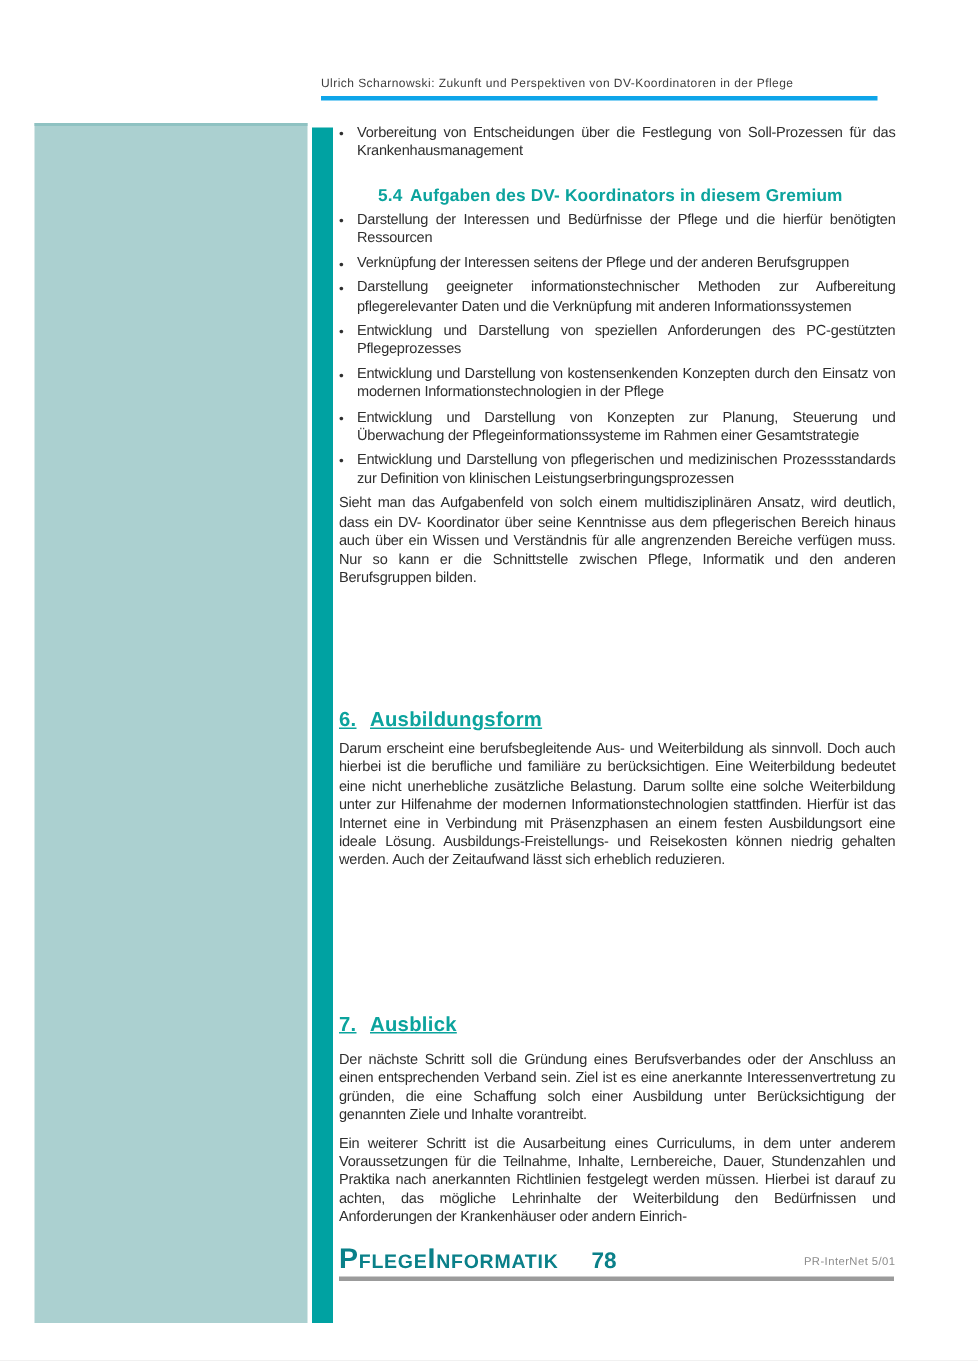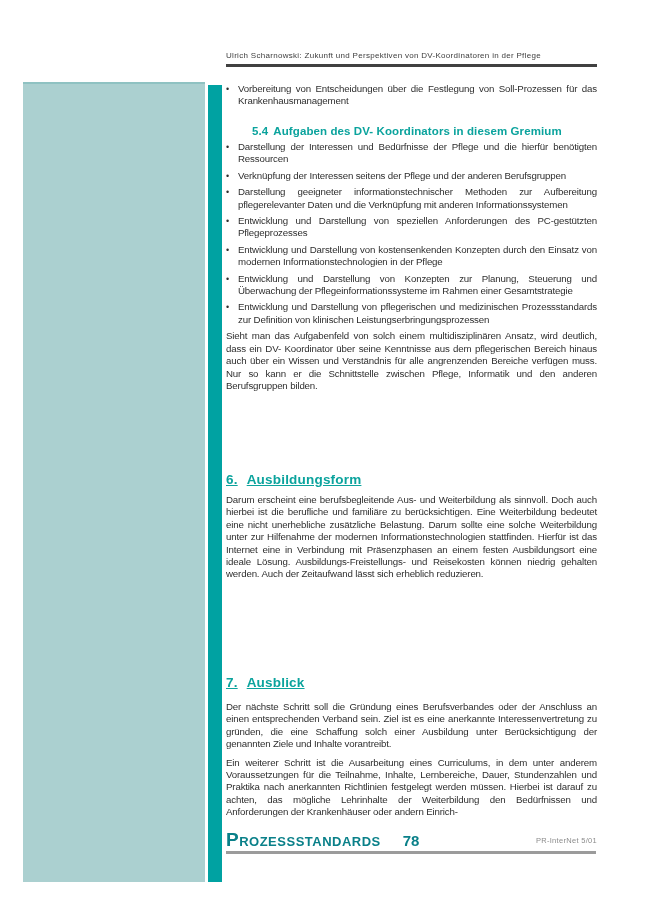--- a/index.html
+++ b/index.html
@@ -10,23 +10,23 @@
   }
   .sidebar-light {
     position:absolute; left:23px; top:82px; width:182px; height:800px;
     background:#abd0d0; border-top:2px solid #8fc2c2; box-sizing:border-box;
   }
   .sidebar-stripe {
     position:absolute; left:208px; top:85px; width:14px; height:797px;
     background:#00a2a2;
   }
   .running-head {
-    position:absolute; left:226px; top:51px; width:371px;
+    position:absolute; left:214px; top:51px; width:371px;
     font-size:8px; color:#3d3d3d; letter-spacing:0.3px;
-    padding-bottom:4px; border-bottom:3px solid #404040;
+    padding-bottom:4px; border-bottom:3px solid #0ea5e9;
   }
   .body-text {
     font-size:9.7px; line-height:12.4px; color:#2e2e2e;
     letter-spacing:-0.15px; text-align:justify;
   }
   .block { position:absolute; left:226px; width:371px; }
   .bullet-item { display:flex; margin-bottom:4px; }
   .bullet-dot { flex:none; width:12px; font-size:9px; line-height:12.4px; color:#2e2e2e; }
   .bullet-text { flex:1; }
   .h-sub { font-size:11.5px; line-height:14px; font-weight:bold; color:#0ba39d; letter-spacing:0.1px; }
@@ -117,18 +117,18 @@
 
   <div class="block" style="top:674px;">
     <div class="h-main">
       <span class="h-num">7.</span><span>Ausblick</span>
     </div>
     <div class="body-text mt-para">Der nächste Schritt soll die Gründung eines Berufsverbandes oder der Anschluss an einen entsprechenden Verband sein. Ziel ist es eine anerkannte Interessenvertretung zu gründen, die eine Schaffung solch einer Ausbildung unter Berücksichtigung der genannten Ziele und Inhalte vorantreibt.</div>
     <div class="body-text mt-para2">Ein weiterer Schritt ist die Ausarbeitung eines Curriculums, in dem unter anderem Voraussetzungen für die Teilnahme, Inhalte, Lernbereiche, Dauer, Stundenzahlen und Praktika nach anerkannten Richtlinien festgelegt werden müssen. Hierbei ist darauf zu achten, das mögliche Lehrinhalte der Weiterbildung den Bedürfnissen und Anforderungen der Krankenhäuser oder andern Einrich-</div>
   </div>
 
   <div class="footer-logo-row">
-    <span class="footer-logo">Prozessstandards</span><span class="footer-pageno">78</span>
+    <span class="footer-logo">PflegeInformatik</span><span class="footer-pageno">78</span>
   </div>
   <div class="footer-rule"></div>
   <div class="footer-issue">PR-InterNet 5/01</div>
 
 </div>
 
 </body></html>

